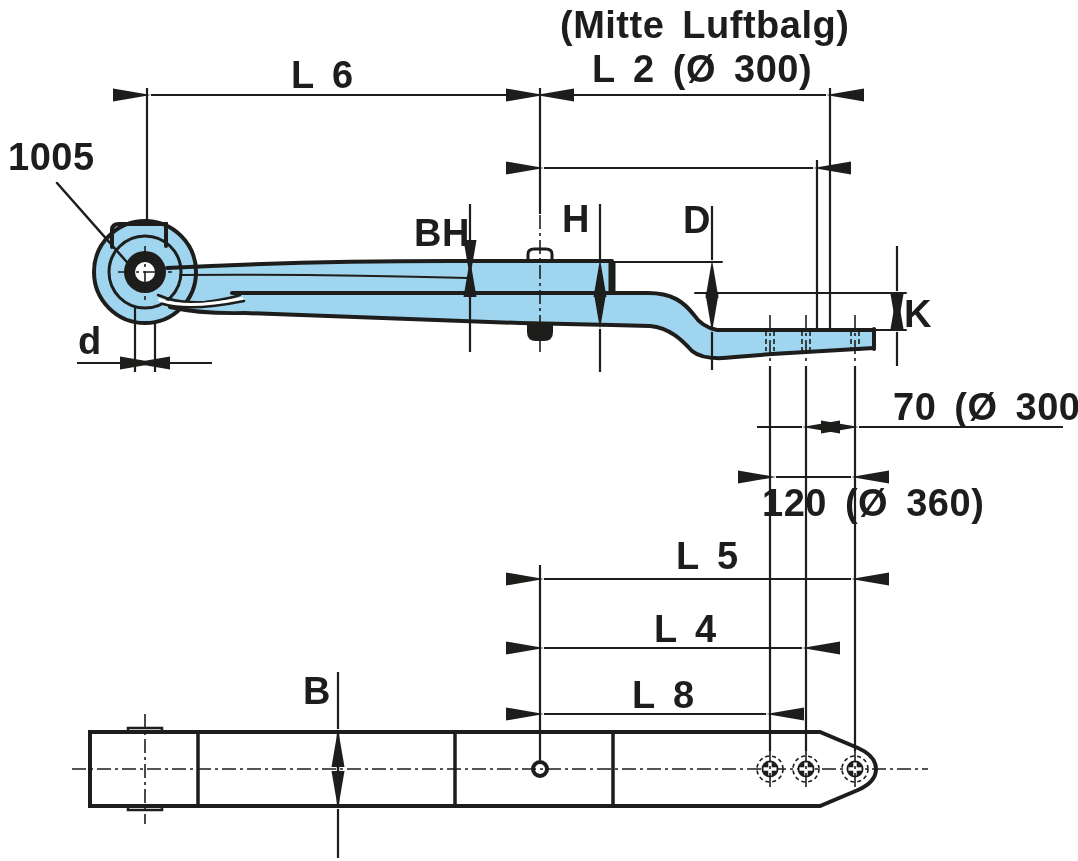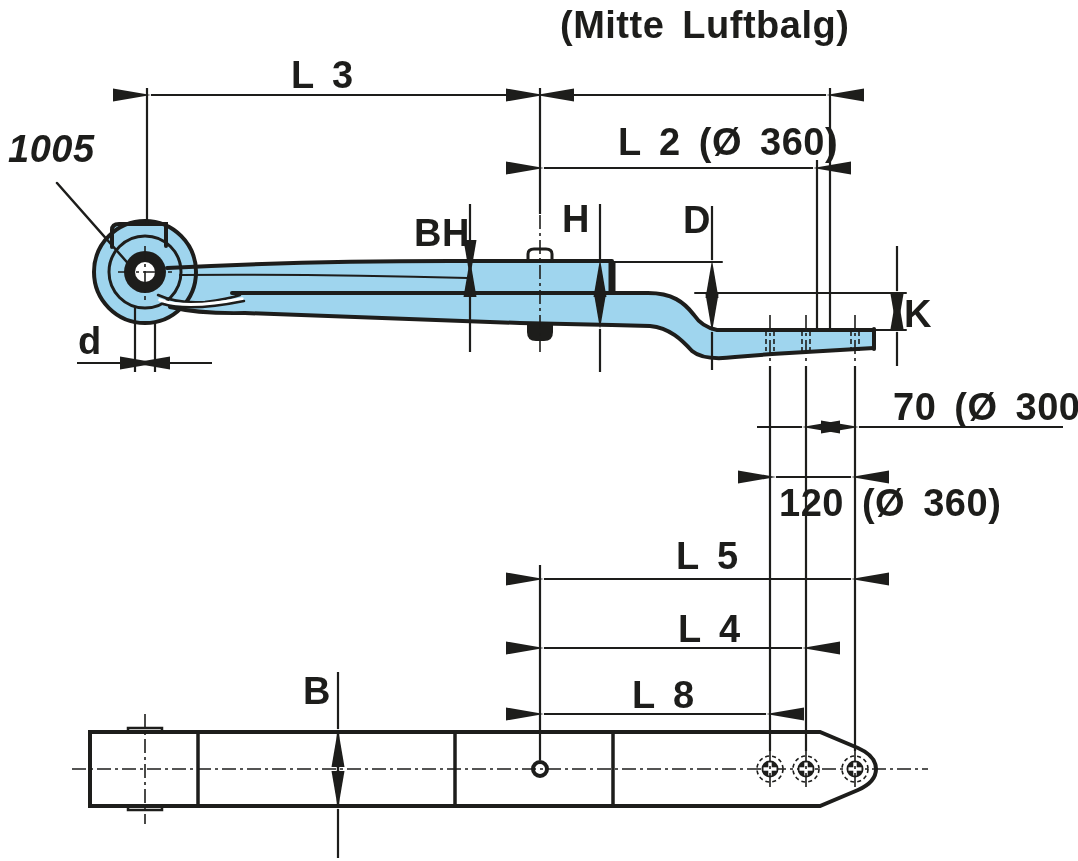--- a/index.html
+++ b/index.html
@@ -182,27 +182,27 @@
     <g class="dim">
       <path d="M544,579 H851" marker-start="url(#arr)" marker-end="url(#arr)"></path>
       <path d="M544,648 H802" marker-start="url(#arr)" marker-end="url(#arr)"></path>
       <path d="M544,714 H766" marker-start="url(#arr)" marker-end="url(#arr)"></path>
       <path d="M338,672 V729" marker-end="url(#arr)"></path>
       <path d="M338,858 V809" marker-end="url(#arr)"></path>
     </g>
   </svg>
 
   <div class="lbl" style="left:560px;top:6px;">(Mitte Luftbalg)</div>
-  <div class="lbl" style="left:291px;top:56px;">L 3</div>
-  <div class="lbl" style="left:618px;top:123px;">L 2 (Ø 360)</div>
-  <div class="lbl" style="left:8px;top:130px;font-style:italic;">1005</div>
+  <div class="lbl" style="left:592px;top:50px;">L 2 (Ø 300)</div>
+  <div class="lbl" style="left:291px;top:56px;">L 6</div>
+  <div class="lbl" style="left:8px;top:138px;">1005</div>
   <div class="lbl" style="left:414px;top:199px;margin-top:15px;">BH</div>
   <div class="lbl" style="left:562px;top:200px;">H</div>
   <div class="lbl" style="left:683px;top:201px;">D</div>
   <div class="lbl" style="left:904px;top:295px;">K</div>
   <div class="lbl" style="left:78px;top:322px;">d</div>
   <div class="lbl" style="left:893px;top:388px;">70 (Ø 300)</div>
-  <div class="lbl" style="left:779px;top:484px;">120 (Ø 360)</div>
+  <div class="lbl" style="left:762px;top:484px;">120 (Ø 360)</div>
   <div class="lbl" style="left:676px;top:537px;">L 5</div>
-  <div class="lbl" style="left:678px;top:610px;">L 4</div>
+  <div class="lbl" style="left:654px;top:610px;">L 4</div>
   <div class="lbl" style="left:632px;top:676px;">L 8</div>
   <div class="lbl" style="left:303px;top:672px;">B</div>
 </div>
 
 </body></html>

